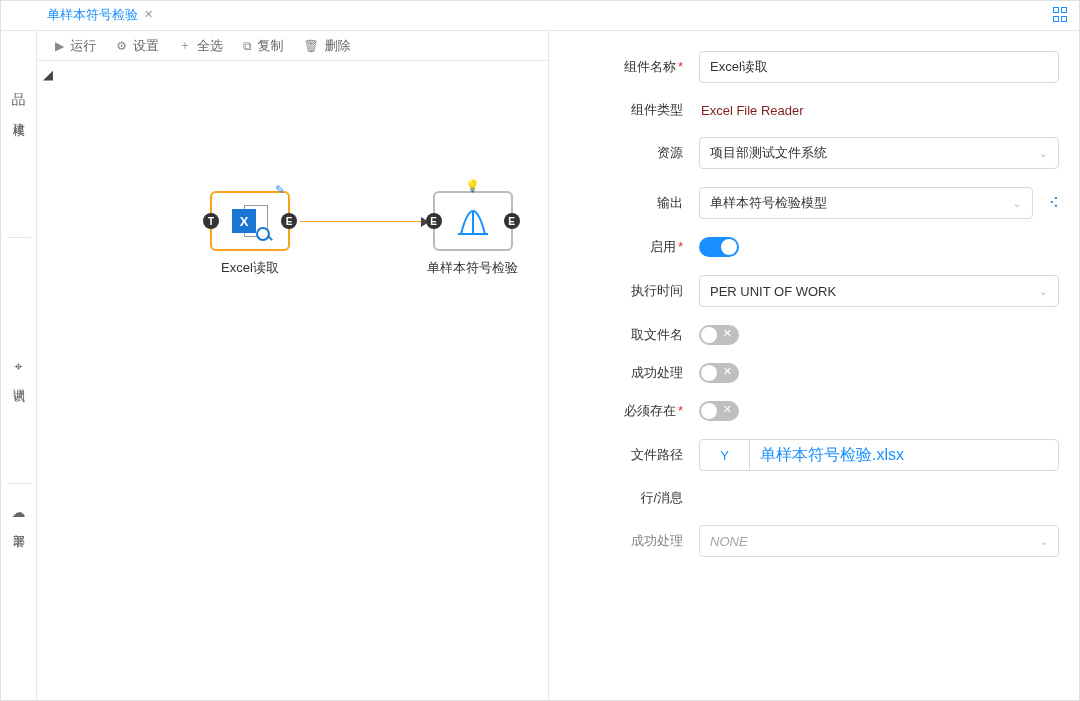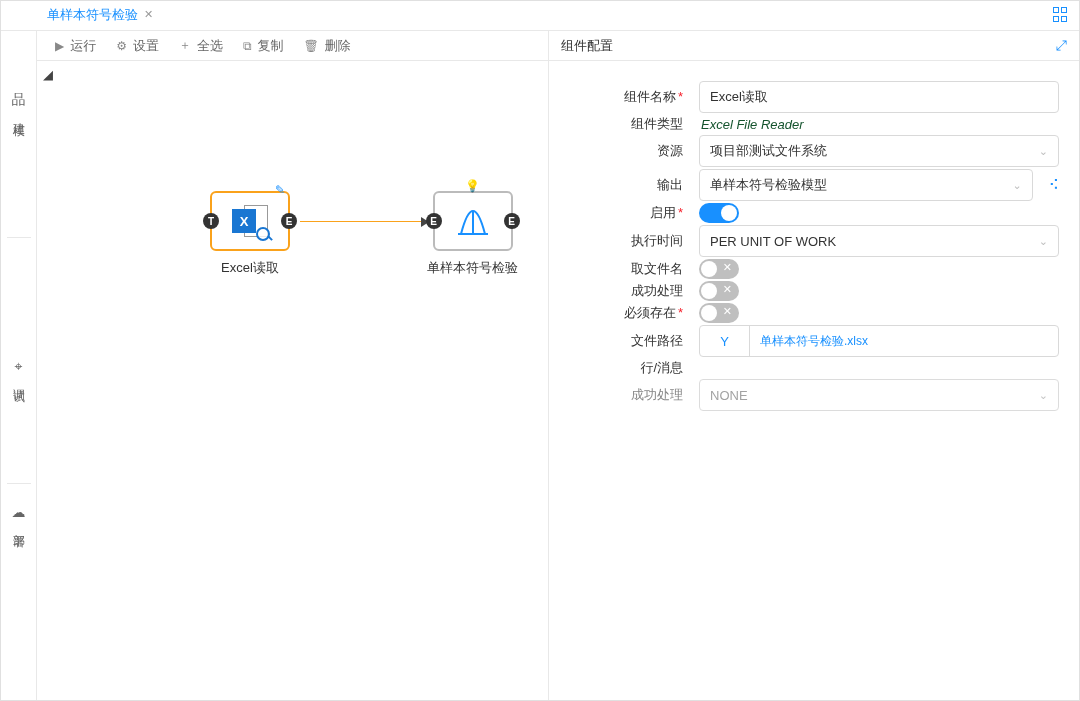--- a/index.html
+++ b/index.html
@@ -54,43 +54,43 @@
 
 
 .chart-icon { width: 40px; height: 40px; position: relative; }
 .chart-icon svg { width: 100%; height: 100%; }
 
 
 .panel { width: 530px; display: flex; flex-direction: column; overflow: hidden; }
 .panel-head { height: 30px; display: flex; align-items: center; justify-content: space-between; padding: 0 12px; border-bottom: 1px solid #e8e8e8; color: #333; font-size: 13px; }
 .panel-head .expand { color: #1890ff; font-size: 14px; cursor: pointer; }
 .panel-body { flex: 1; overflow-y: auto; padding: 20px 20px 10px 20px; }
-.form-row { display: flex; align-items: center; margin-bottom: 2px; }
+.form-row { display: flex; align-items: center; margin-bottom: 18px; }
 .form-label { width: 130px; text-align: right; color: #333; font-size: 13px; padding-right: 16px; }
 .req { color: #f5222d; margin-left: 2px; }
 .form-control { flex: 1; display: flex; align-items: center; gap: 8px; }
 .input, .select { flex: 1; height: 32px; border: 1px solid #d9d9d9; border-radius: 4px; padding: 0 10px; font-size: 13px; color: #333; background: #fff; display: flex; align-items: center; }
 .select { justify-content: space-between; cursor: pointer; }
 .select .caret { color: #bfbfbf; font-size: 11px; }
-.static-text { color: #14532d; font-size: 13px; padding-left: 2px; font-style: italic; }
+.static-text { color: #7f1d1d; font-size: 13px; padding-left: 2px; }
 .share-icon { color: #1890ff; font-size: 14px; margin-left: 8px; cursor: pointer; }
 
 
 .switch { width: 40px; height: 20px; border-radius: 10px; position: relative; cursor: pointer; }
 .switch.on { background: #1890ff; }
 .switch.off { background: #bfbfbf; }
 .switch .knob { position: absolute; width: 16px; height: 16px; border-radius: 50%; background: #fff; top: 2px; }
 .switch.on .knob { right: 2px; }
 .switch.off .knob { left: 2px; }
 .switch.off .x { position: absolute; right: 7px; top: 2px; color: #fff; font-size: 11px; }
 
 
 .file-combo { flex: 1; display: flex; height: 32px; border: 1px solid #d9d9d9; border-radius: 4px; overflow: hidden; }
 .file-combo .filter { width: 50px; border-right: 1px solid #d9d9d9; display: flex; align-items: center; justify-content: center; color: #1890ff; cursor: pointer; }
-.file-combo .path { flex: 1; display: flex; align-items: center; padding: 0 10px; color: #1890ff; font-size: 12px; }
+.file-combo .path { flex: 1; display: flex; align-items: center; padding: 0 10px; color: #1890ff; font-size: 16px; }
 </style>
 </head>
 <body>
 
 <div class="app">
   <div class="tabbar">
     <div class="tab">
       <span>单样本符号检验</span>
       <span class="close">✕</span>
     </div>
@@ -175,24 +175,20 @@
                 </svg>
             </div>
             <span class="port right">E</span>
           </div>
           <div class="node-label">单样本符号检验</div>
         </div>
       </div>
     </div>
 
     <div class="panel">
-      <div class="panel-head">
-        <span>组件配置</span>
-        <span class="expand">⤢</span>
-      </div>
       <div class="panel-body">
 
         <div class="form-row">
           <div class="form-label"><span>组件名称</span><span class="req">*</span></div>
           <div class="form-control">
               <div class="input">Excel读取</div>
             </div>
         </div>
 
         <div class="form-row">
@@ -284,21 +280,21 @@
           </div>
         </div>
 
         <div class="form-row">
           <div class="form-label"><span>行/消息</span></div>
         </div>
 
         <div class="form-row" style="margin-bottom:8px; opacity:0.9;">
           <div class="form-label" style="color:#777;"><span>成功处理</span></div>
           <div class="form-control">
-            <div class="select" style="color:#999;">
+            <div class="select" style="color:#999;font-style:italic;">
                 <span>NONE</span>
                 <span class="caret">⌄</span>
               </div>
           </div>
         </div>
 
       </div>
     </div>
   </div>
 </div>

